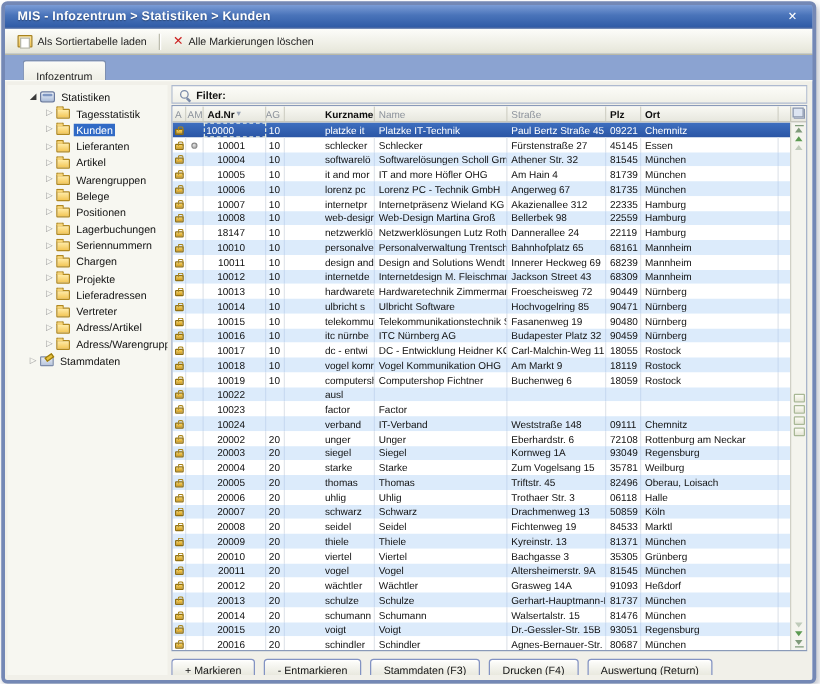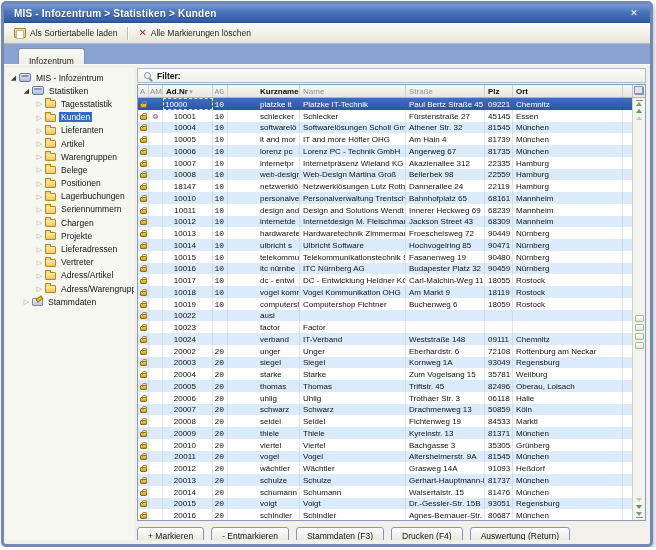--- a/index.html
+++ b/index.html
@@ -107,21 +107,21 @@
   .grow.stripe{ background:#dcebfb; }
   .grow.plain{ background:#ffffff; }
   .grow.selected{ background:linear-gradient(#3e6fc0,#2a55a4); color:#ffffff;text-align:center; }
   .cell{ padding:1px 3px 0 3px; overflow:hidden; border-right:1px solid #e2e6ec; display:flex; align-items:center;}
   .grow.stripe .cell{ border-right-color:#c9dbf2; }
   .grow.selected .cell{ border-right-color:transparent; }
   .c-lock{ width:11px; flex:0 0 11px; padding:0 0 0 2px; }
   .c-am{ width:14px; flex:0 0 14px; justify-content:center;}
   .c-adnr{ width:50px; flex:0 0 50px; justify-content:flex-end; padding-right:16px;}
   .c-adnr.focuscell{ justify-content:flex-start; padding-left:2px; outline:1px dashed rgba(255,255,230,.85); outline-offset:-1px;}
-  .c-ag{ width:15px; flex:0 0 15px; justify-content:flex-end; padding-right:3px;font-family:Liberation Mono, monospace;}
+  .c-ag{ width:15px; flex:0 0 15px; justify-content:flex-end; padding-right:3px;}
   .c-kurzname{ width:43px; flex:0 0 43px;margin-left:29px;}
   .c-name{ width:106px; flex:0 0 106px;}
   .c-strasse{ width:79px; flex:0 0 79px;}
   .c-plz{ width:28px; flex:0 0 28px;}
   .c-ort{ width:110px; flex:0 0 110px;}
   .c-extra{ flex:1; border-right:none;}
 
   .lock{ width:7px; height:5px; background:linear-gradient(#f9d462,#cf9a1e); border:1px solid #8f6f10;
     border-radius:1px; position:relative; margin-top:3px;}
   .lock::before{ content:""; position:absolute; left:1px; top:-3px; width:3px; height:3px;
@@ -177,25 +177,20 @@
     </span>
   </div>
 
   <div class="tabstrip">
     <span class="tab">Infozentrum</span>
   </div>
 
   <div class="tabpage">
 
     <div class="tree">
-        <div class="tree-item" style="padding-left: 3px;">
-          <span class="tw expanded">◢</span>
-          <span class="ticon app"></span>
-          <span class="tlabel">MIS - Infozentrum</span>
-        </div>
         <div class="tree-item" style="padding-left: 16px;">
           <span class="tw expanded">◢</span>
           <span class="ticon app"></span>
           <span class="tlabel">Statistiken</span>
         </div>
         <div class="tree-item" style="padding-left: 29px;">
           <span class="tw collapsed">▷</span>
           <span class="ticon folder"></span>
           <span class="tlabel">Tagesstatistik</span>
         </div>

